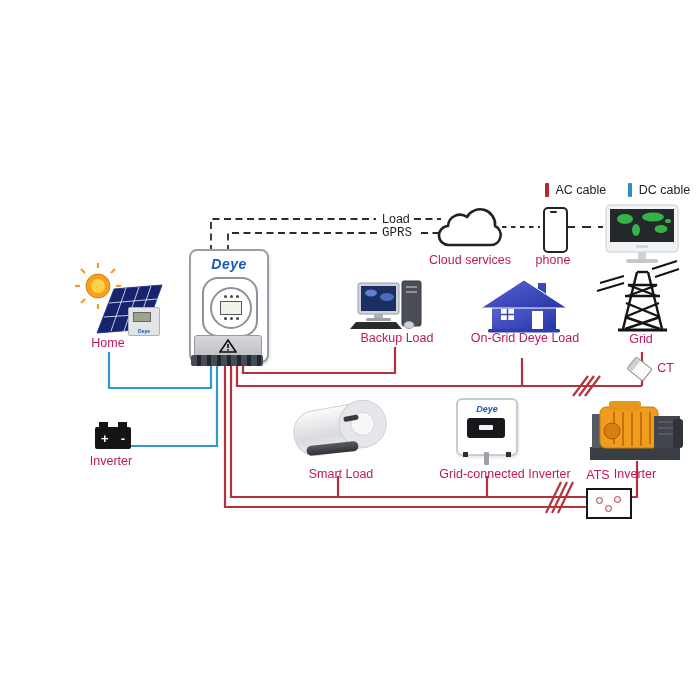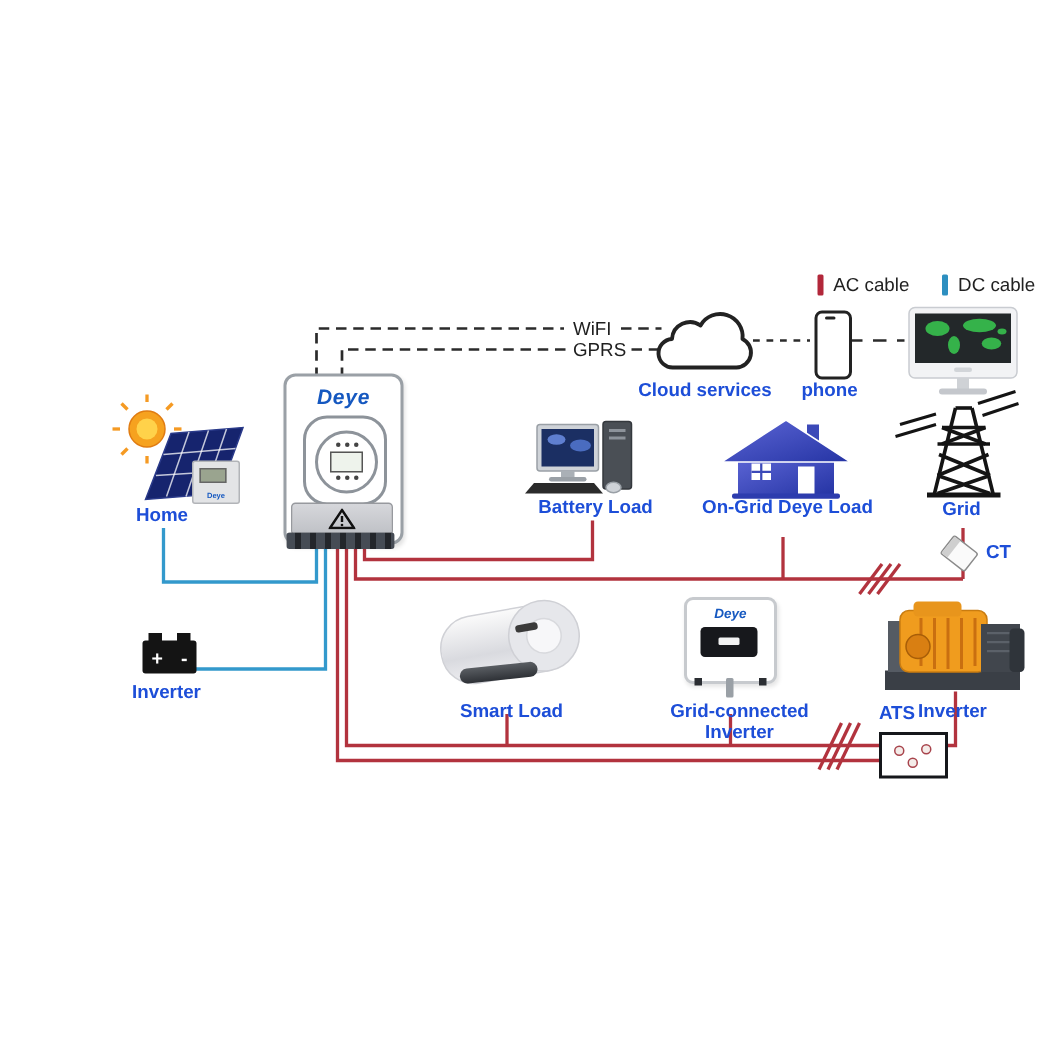--- a/index.html
+++ b/index.html
@@ -1,19 +1,19 @@
 <!DOCTYPE html>
 <html><head>
 <meta charset="utf-8">
 <style>
   html,body{margin:0;padding:0;background:#fff;}
   #stage{position:relative;width:674px;height:700px;background:#fff;overflow:hidden;
          font-family:"Liberation Sans",sans-serif;color:#222;margin-left:40px;}
   #wires{position:absolute;left:0;top:0;}
-  .lbl{position:absolute;font-size:12.5px;color:#1d4ed8;text-align:center;line-height:1.1;font-weight:bold;}
+  .lbl{position:absolute;font-size:12.5px;color:#be185d;text-align:center;line-height:1.1;}
   .comm-lbl{position:absolute;font-size:12.5px;color:#1f1f1f;background:#fff;padding:0 2px;}
   
   .legend{position:absolute;top:183px;left:505px;display:flex;gap:22px;align-items:center;}
   .legend .item{display:flex;align-items:center;gap:7px;font-size:12.5px;}
   .bar{width:3.5px;height:14px;border-radius:1px;}
   .bar.ac{background:#b2273a;}
   .bar.dc{background:#2d8fc0;}
   
   .inverter{position:absolute;left:149px;top:249px;width:76px;height:110px;background:#fff;
             border:2px solid #9aa0a6;border-radius:8px;box-shadow:1px 2px 3px rgba(0,0,0,.12);}
@@ -213,22 +213,22 @@
     <div class="item">
       <span class="bar ac"></span>
       <span>AC cable</span>
     </div>
     <div class="item">
       <span class="bar dc"></span>
       <span>DC cable</span>
     </div>
   </div>
 
-  <div class="comm-lbl" style="left:340px;top:212px;">WiFI</div>
-  <div class="comm-lbl" style="left:340px;top:226px;">GPRS</div>
+  <div class="comm-lbl" style="left:340px;top:212px;">Load</div>
+  <div class="comm-lbl" style="left:340px;top:226px;font-family:Liberation Mono, monospace;">GPRS</div>
   <div class="lbl" style="left:385px;top:254px;width:90px;">Cloud services</div>
   <div class="lbl" style="left:490px;top:254px;width:46px;">phone</div>
   <div class="phone"></div>
 
   <div class="inverter">
     <div class="logo">Deye</div>
     <div class="inv-disp">
       <div class="inv-circle">
         <div class="inv-lcd"></div>
         <div class="inv-dot" style="left:12px;top:6px;"></div>
@@ -256,21 +256,21 @@
   <div class="lbl" style="left:40px;top:337px;width:56px;">Home</div>
 
   <div class="battery">
     <span class="bat-tab" style="left:4px;"></span>
     <span class="bat-tab" style="right:4px;"></span>
     <span>+</span>
     <span>-</span>
   </div>
   <div class="lbl" style="left:38px;top:455px;width:66px;">Inverter</div>
 
-  <div class="lbl" style="left:310px;top:332px;width:94px;">Battery Load</div>
+  <div class="lbl" style="left:310px;top:332px;width:94px;">Backup Load</div>
   <div class="lbl" style="left:424px;top:332px;width:122px;">On-Grid Deye Load</div>
   <div class="lbl" style="left:575px;top:333px;width:52px;">Grid</div>
 
   <div class="ct"></div>
   <div class="lbl" style="left:608px;top:362px;width:26px;text-align:right;">CT</div>
 
   <div class="heater">
     <div class="body"></div>
       <div class="cap"></div>
       <div class="slot"></div>
@@ -280,21 +280,21 @@
 
   <div class="gci">
     <div class="logo">Deye</div>
     <div class="gci-screen">
         <div class="gci-slot"></div>
       </div>
     <div class="gci-foot" style="left:5px;"></div>
     <div class="gci-foot" style="right:5px;"></div>
     <div class="gci-stub"></div>
   </div>
-  <div class="lbl" style="left:384px;top:468px;width:138px;">Grid-connected Inverter</div>
+  <div class="lbl" style="left:396px;top:468px;width:138px;">Grid-connected Inverter</div>
 
   <div class="lbl" style="left:550px;top:468px;width:90px;">Inverter</div>
 
   <div class="lbl" style="left:536px;top:469px;width:44px;">ATS</div>
   <div class="ats">
     <span class="t" style="left:8px;top:7px;"></span>
     <span class="t" style="left:26px;top:6px;"></span>
     <span class="t" style="left:17px;top:15px;"></span>
   </div>
 

